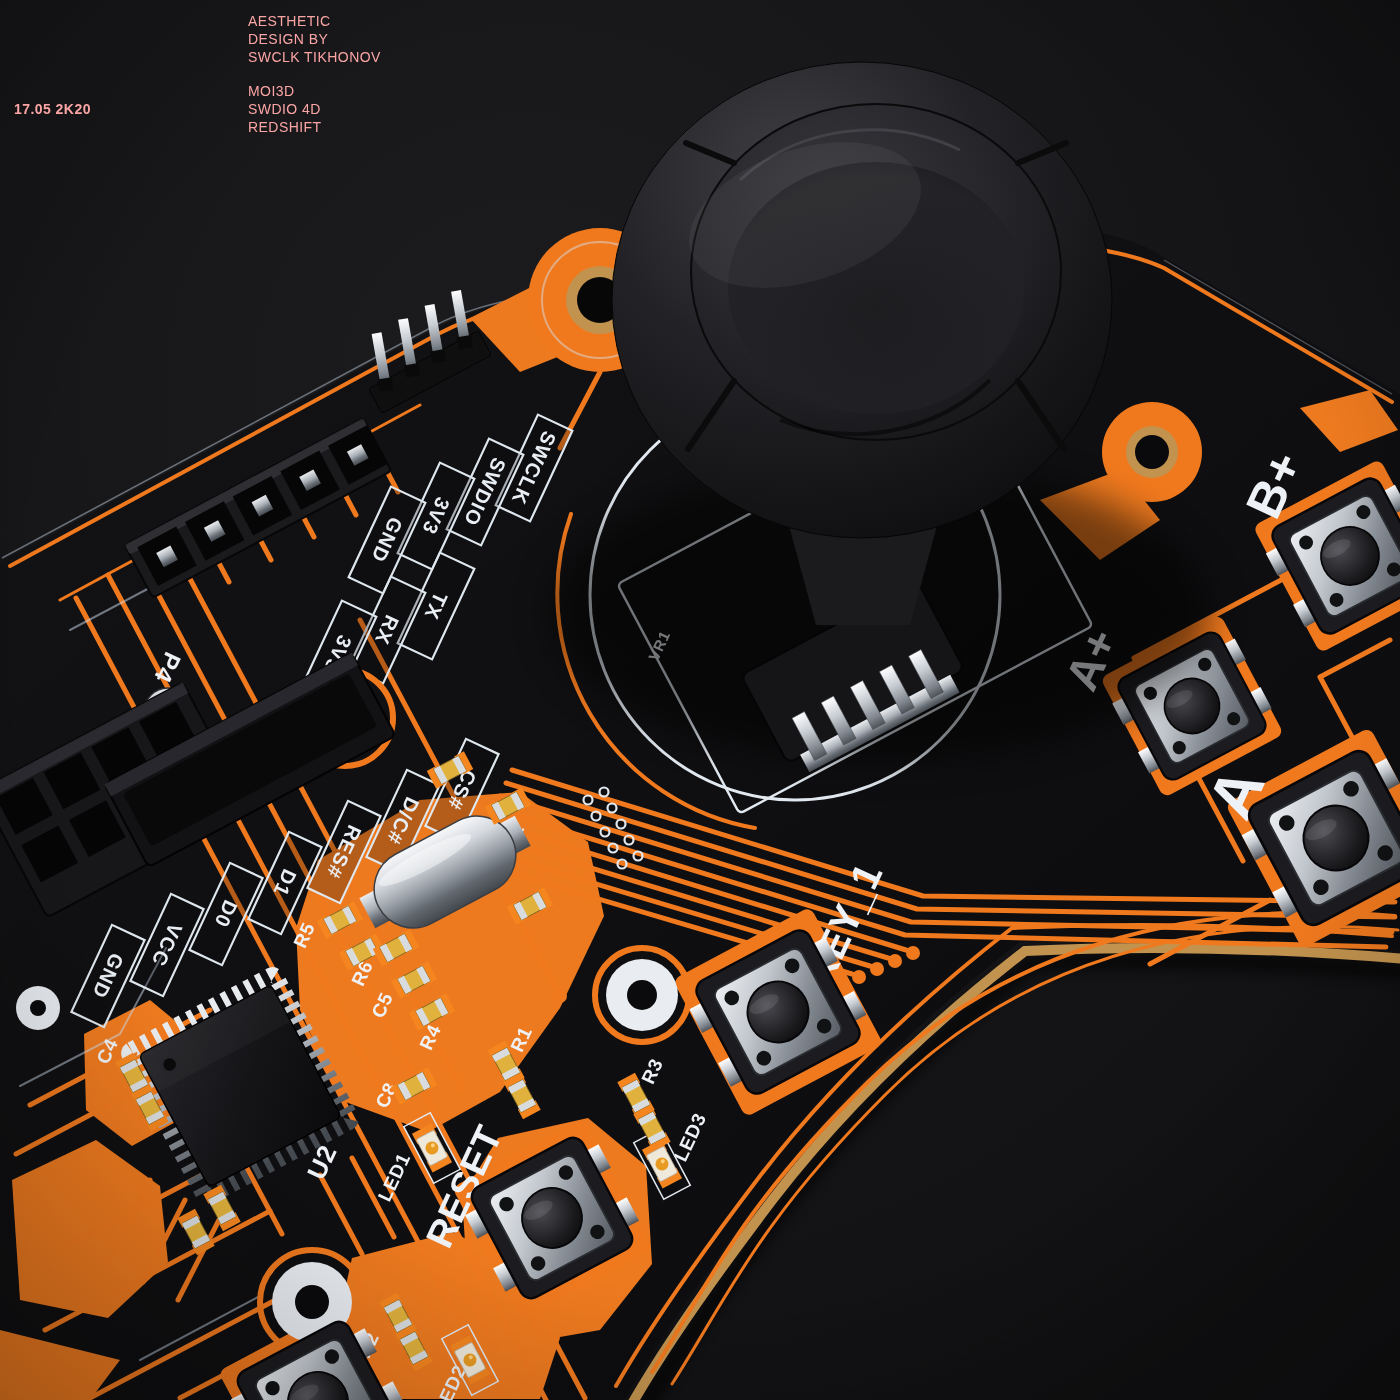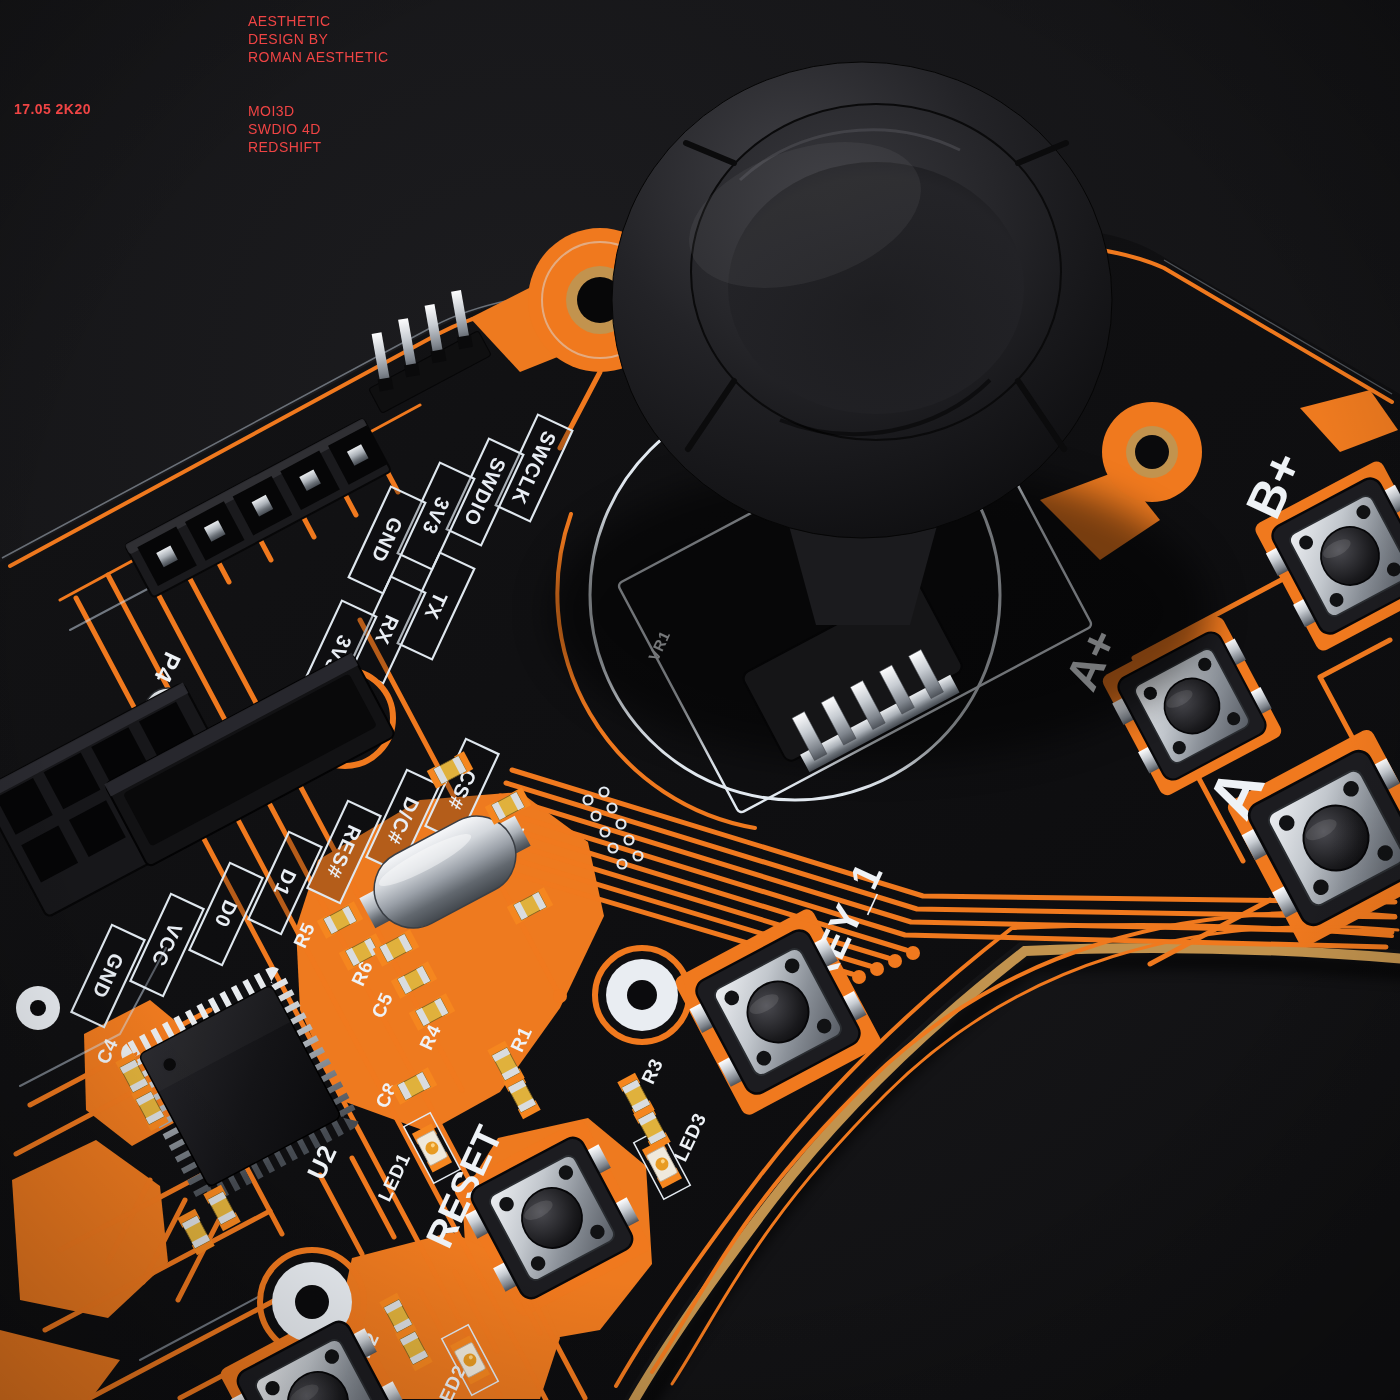--- a/index.html
+++ b/index.html
@@ -1,24 +1,24 @@
 <!DOCTYPE html>
 <html><head>
 <meta charset="utf-8">
 <style>
   html,body{margin:0;padding:0;background:#0a0a0b;}
   .stage{position:relative;width:1400px;height:1400px;overflow:hidden;background:#141416;
          font-family:"Liberation Sans",sans-serif;}
   svg.scene{position:absolute;inset:0;display:block;}
-  .meta{position:absolute;font:400 14px/1.3 "Liberation Sans",sans-serif;color:#ef4444;
+  .meta{position:absolute;font:400 14px/1.3 "Liberation Sans",sans-serif;color:#fca5a5;
         letter-spacing:.45px;white-space:nowrap;}
   .meta div{margin:0;}
   .date{left:14px;top:100px;font-weight:bold;}
   .credit{left:248px;top:12px;}
-  .tools{left:248px;top:82px;margin-top:20px;}
+  .tools{left:248px;top:82px;}
   
   text{font-family:"Liberation Sans",sans-serif;}
   .cellText{font-weight:700;font-size:20px;fill:#e9eef4;text-anchor:middle;letter-spacing:1px;}
   .cellBox{fill:rgba(8,8,10,0.25);stroke:#dfe7ee;stroke-width:2.2;}
   .lbl{font-weight:700;fill:#eef2f6;text-anchor:middle;letter-spacing:.5px;font-size:19px;}
   .fs15{font-size:15px;}.fs17{font-size:17px;}.fs24{font-size:24px;}.fs26{font-size:26px;}
   .fs38{font-size:38px;}.fs40{font-size:40px;}.fs46{font-size:46px;}.fs50{font-size:50px;}.fs64{font-size:64px;}
   .trace{fill:none;stroke:#f0791e;stroke-width:5;stroke-linejoin:round;stroke-linecap:round;}
   .trace4{stroke-width:4;}.trace3{stroke-width:3;}
   .silver{fill:none;stroke:#cfdeed;stroke-width:2;opacity:.5;stroke-linejoin:round;stroke-linecap:round;}
@@ -542,21 +542,21 @@
     </g>
   </g>
 
   <rect width="1400" height="1400" fill="url(#gVig)"></rect>
 </svg>
 
 <div class="meta date">17.05 2K20</div>
 <div class="meta credit">
   <div>AESTHETIC</div>
   <div>DESIGN BY</div>
-  <div>ROMAN AESTHETIC</div>
+  <div>SWCLK TIKHONOV</div>
 </div>
 <div class="meta tools">
   <div>MOI3D</div>
   <div>SWDIO 4D</div>
   <div>REDSHIFT</div>
 </div>
 
 </div>
 
 </body></html>

